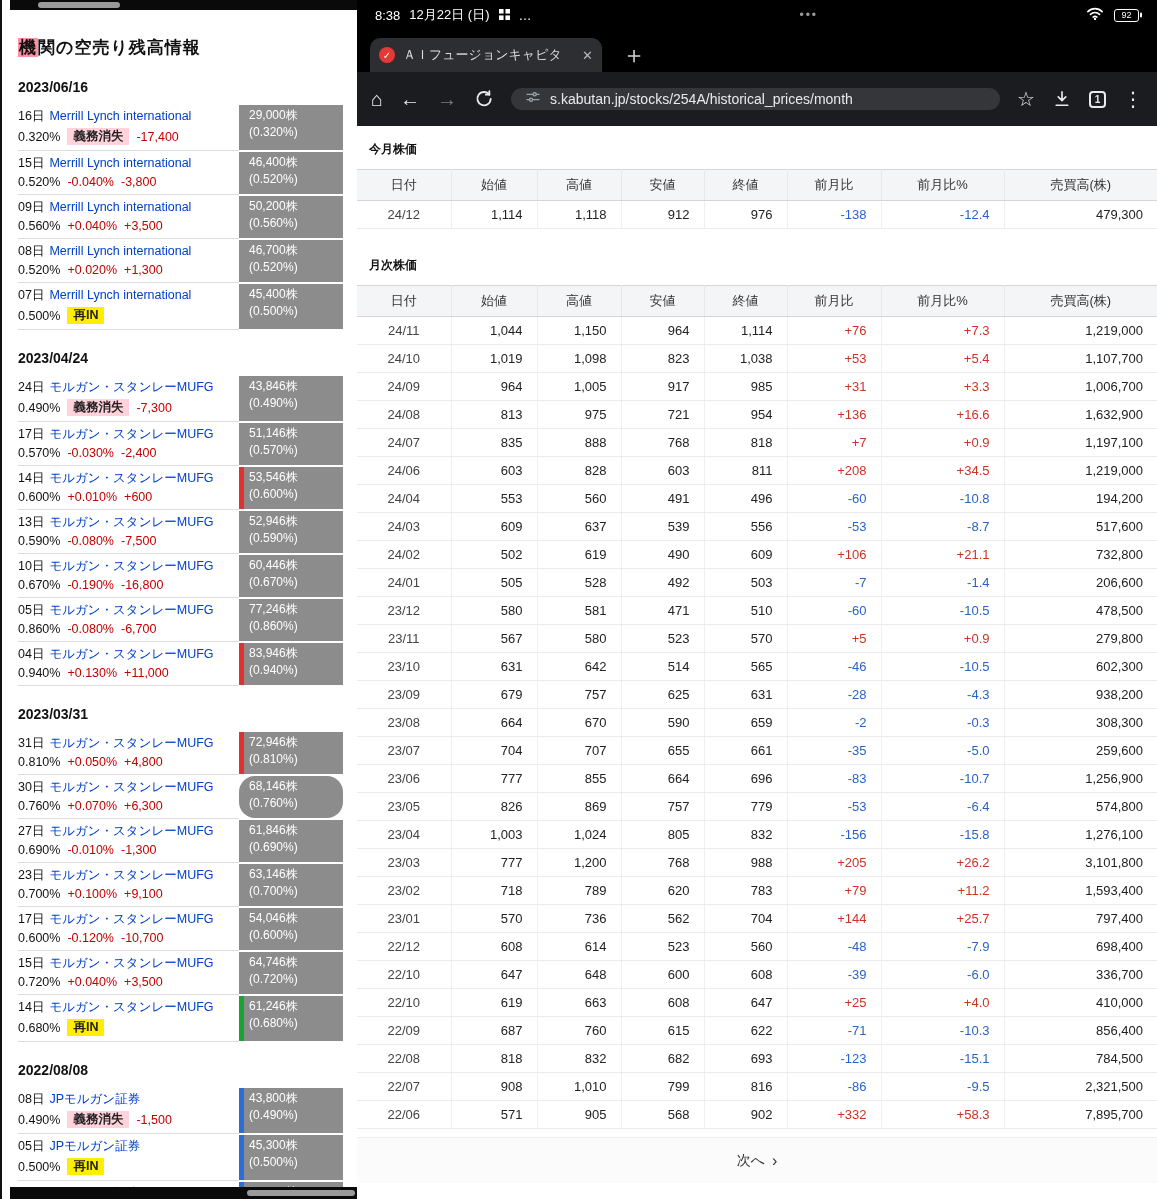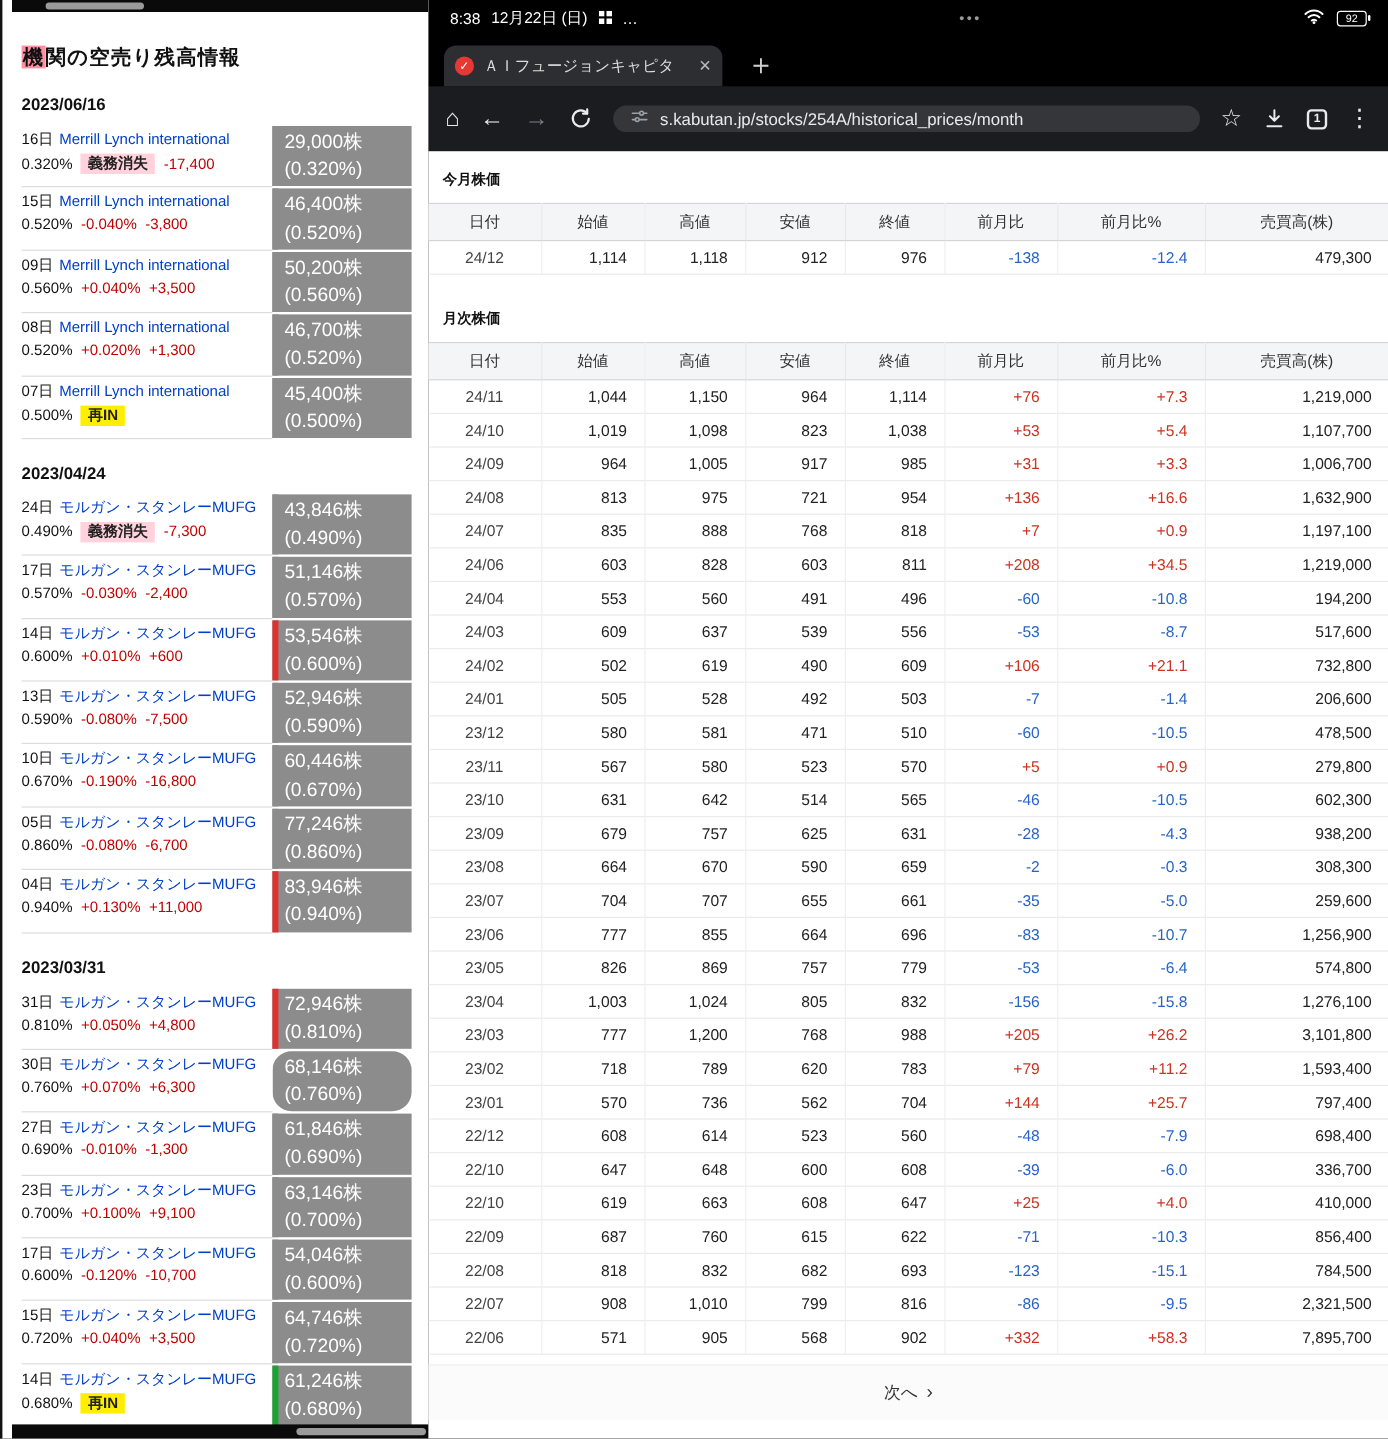--- a/index.html
+++ b/index.html
@@ -20,21 +20,21 @@
   .sl-text { flex:1; border-bottom:1px solid #ddd; padding:4px 4px 5px 0; min-width:0; }
   .sl-line1 { font-size:12.5px; white-space:nowrap; overflow:hidden; }
   .sl-day { color:#111; margin-right:5px; }
   .sl-inst { color:#0040c8; cursor:pointer; }
   .sl-line2 { font-size:12.5px; margin-top:3px; display:flex; gap:7px; align-items:center; white-space:nowrap; }
   .sl-ratio { color:#111; }
   .sl-badge { padding:0 6px; color:#222;font-weight:bold; }
   .b-pink { background:#ffd2dc; }
   .b-yellow { background:#ffee00; }
   .sl-chg { color:#c00000; }
-  .sl-bar { width:116px; flex:none; background:#8c8c8c; color:#fff; font-size:16px; line-height:1.45; padding:2px 2px 2px 5px; border-left:5px solid #8c8c8c; margin:1px 0; overflow:hidden; }
+  .sl-bar { width:104px; flex:none; background:#8c8c8c; color:#fff; font-size:12px; line-height:1.45; padding:2px 2px 2px 5px; border-left:5px solid #8c8c8c; margin:1px 0; overflow:hidden; }
   .sl-bar-line { white-space:nowrap; }
 
   
   .browser { width:800px; height:1199px; flex:none; display:flex; flex-direction:column; background:#0c0c0c; }
   .status-bar { height:30px; background:#000; color:#fff; display:flex; align-items:center; padding:0 18px; font-size:13px; flex:none; }
   .sb-left { display:flex; align-items:center; gap:9px; }
   .sb-center { flex:1; text-align:center; color:#9a9a9a; font-size:12px; letter-spacing:2px; }
   .sb-right { display:flex; align-items:center; gap:10px; }
   .battery { width:25px; height:13px; border:1.5px solid #fff; border-radius:3px; display:flex; align-items:center; justify-content:center; position:relative; font-size:9px; color:#fff; }
   .battery::after { content:''; position:absolute; right:-4px; top:50%; transform:translateY(-50%); width:2px; height:5px; background:#fff; border-radius:1px; }

